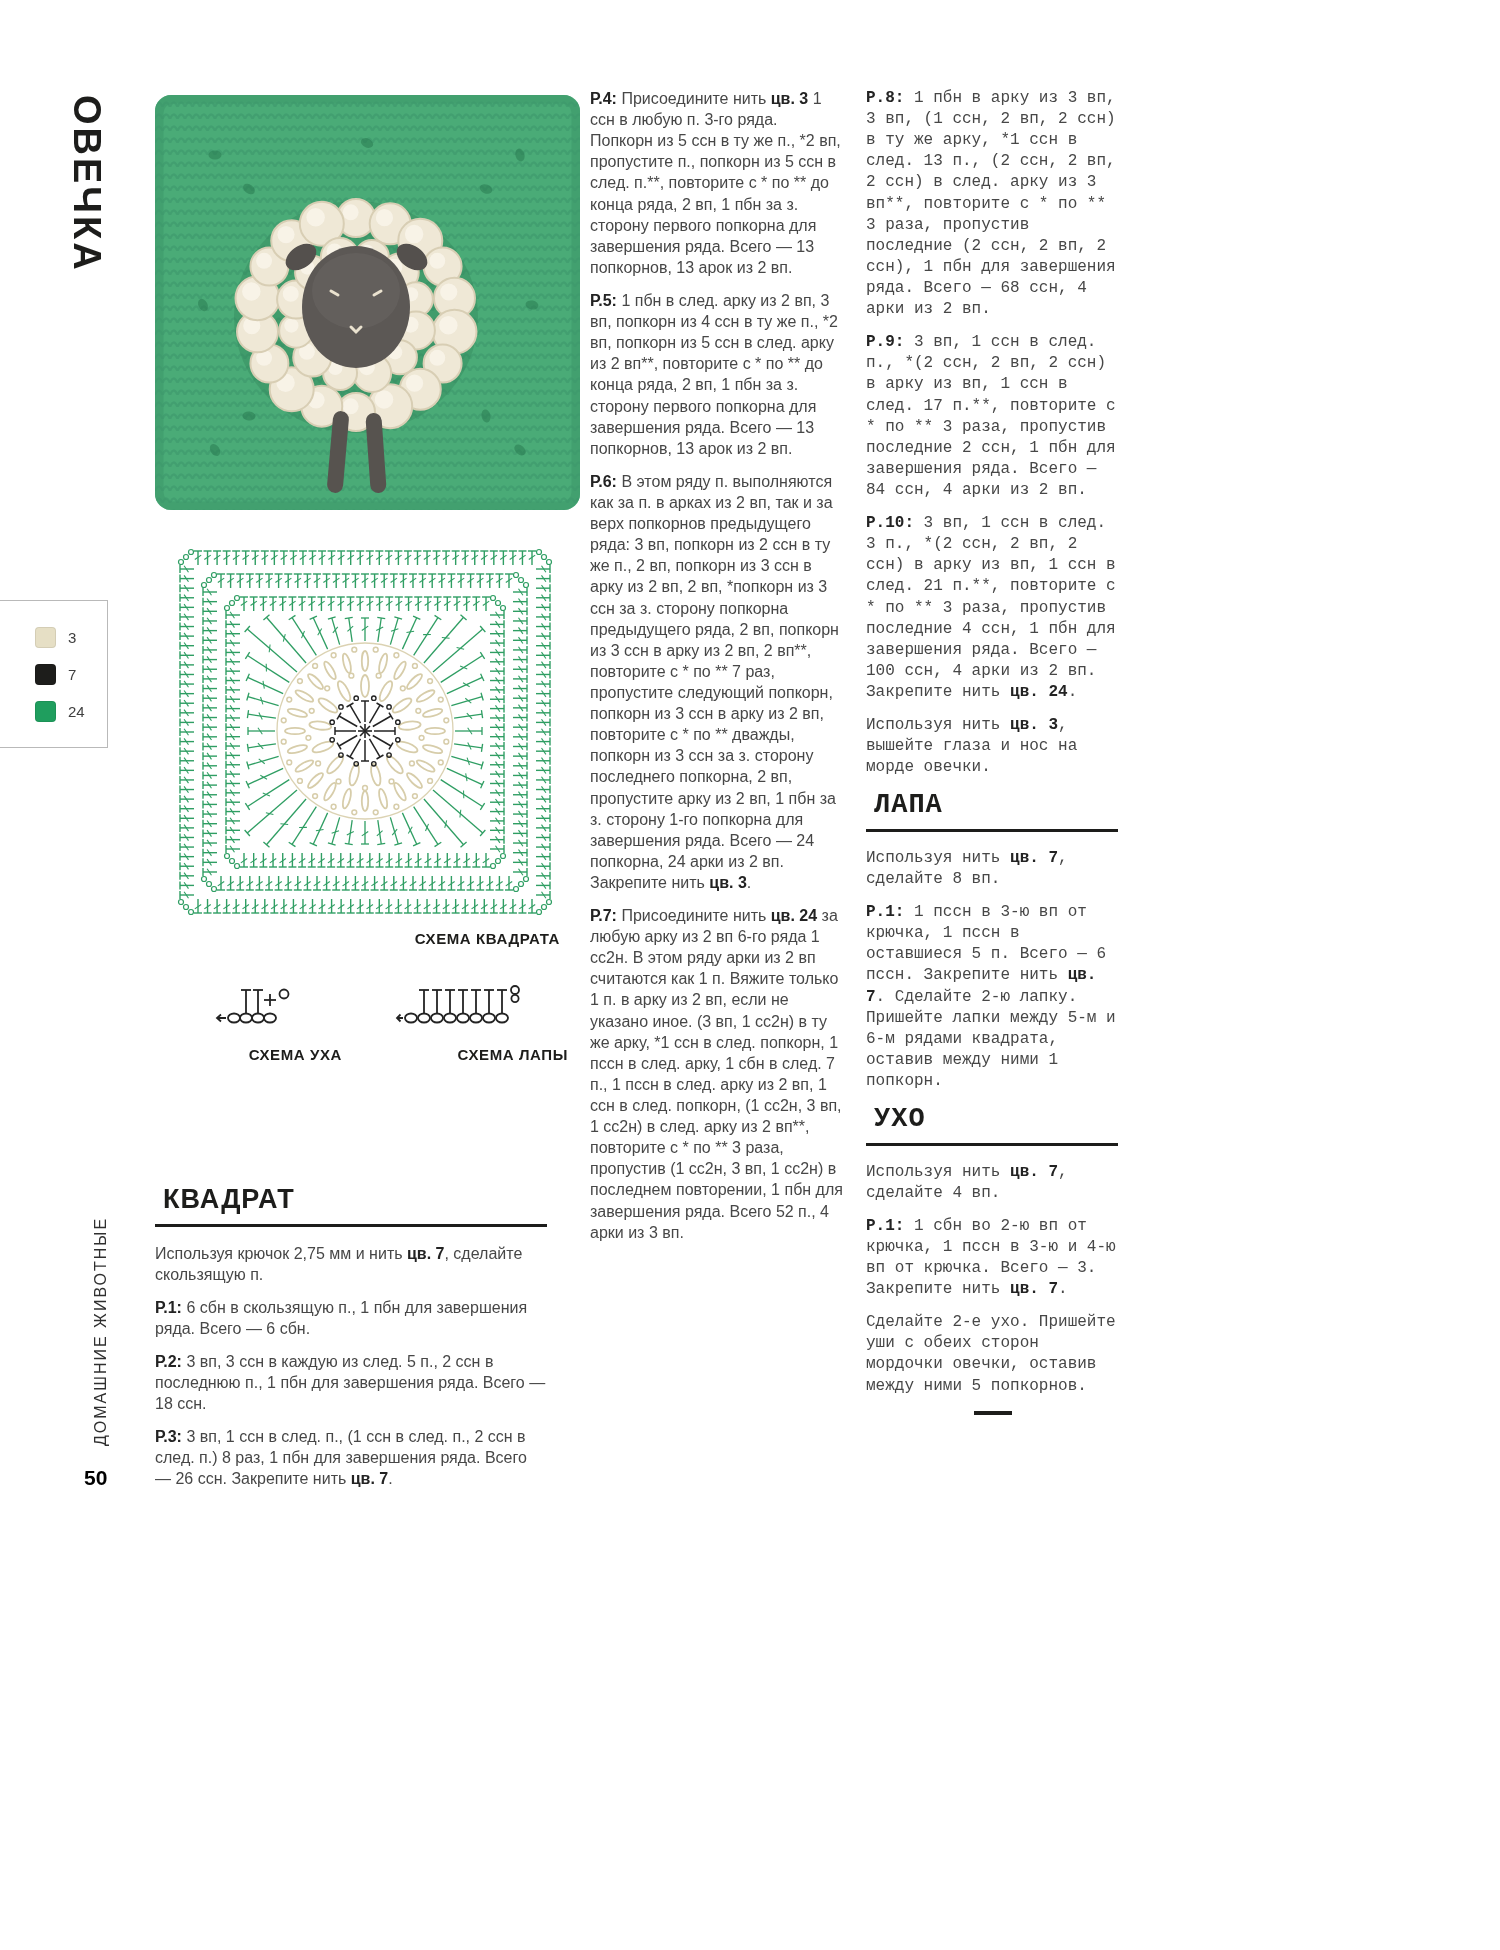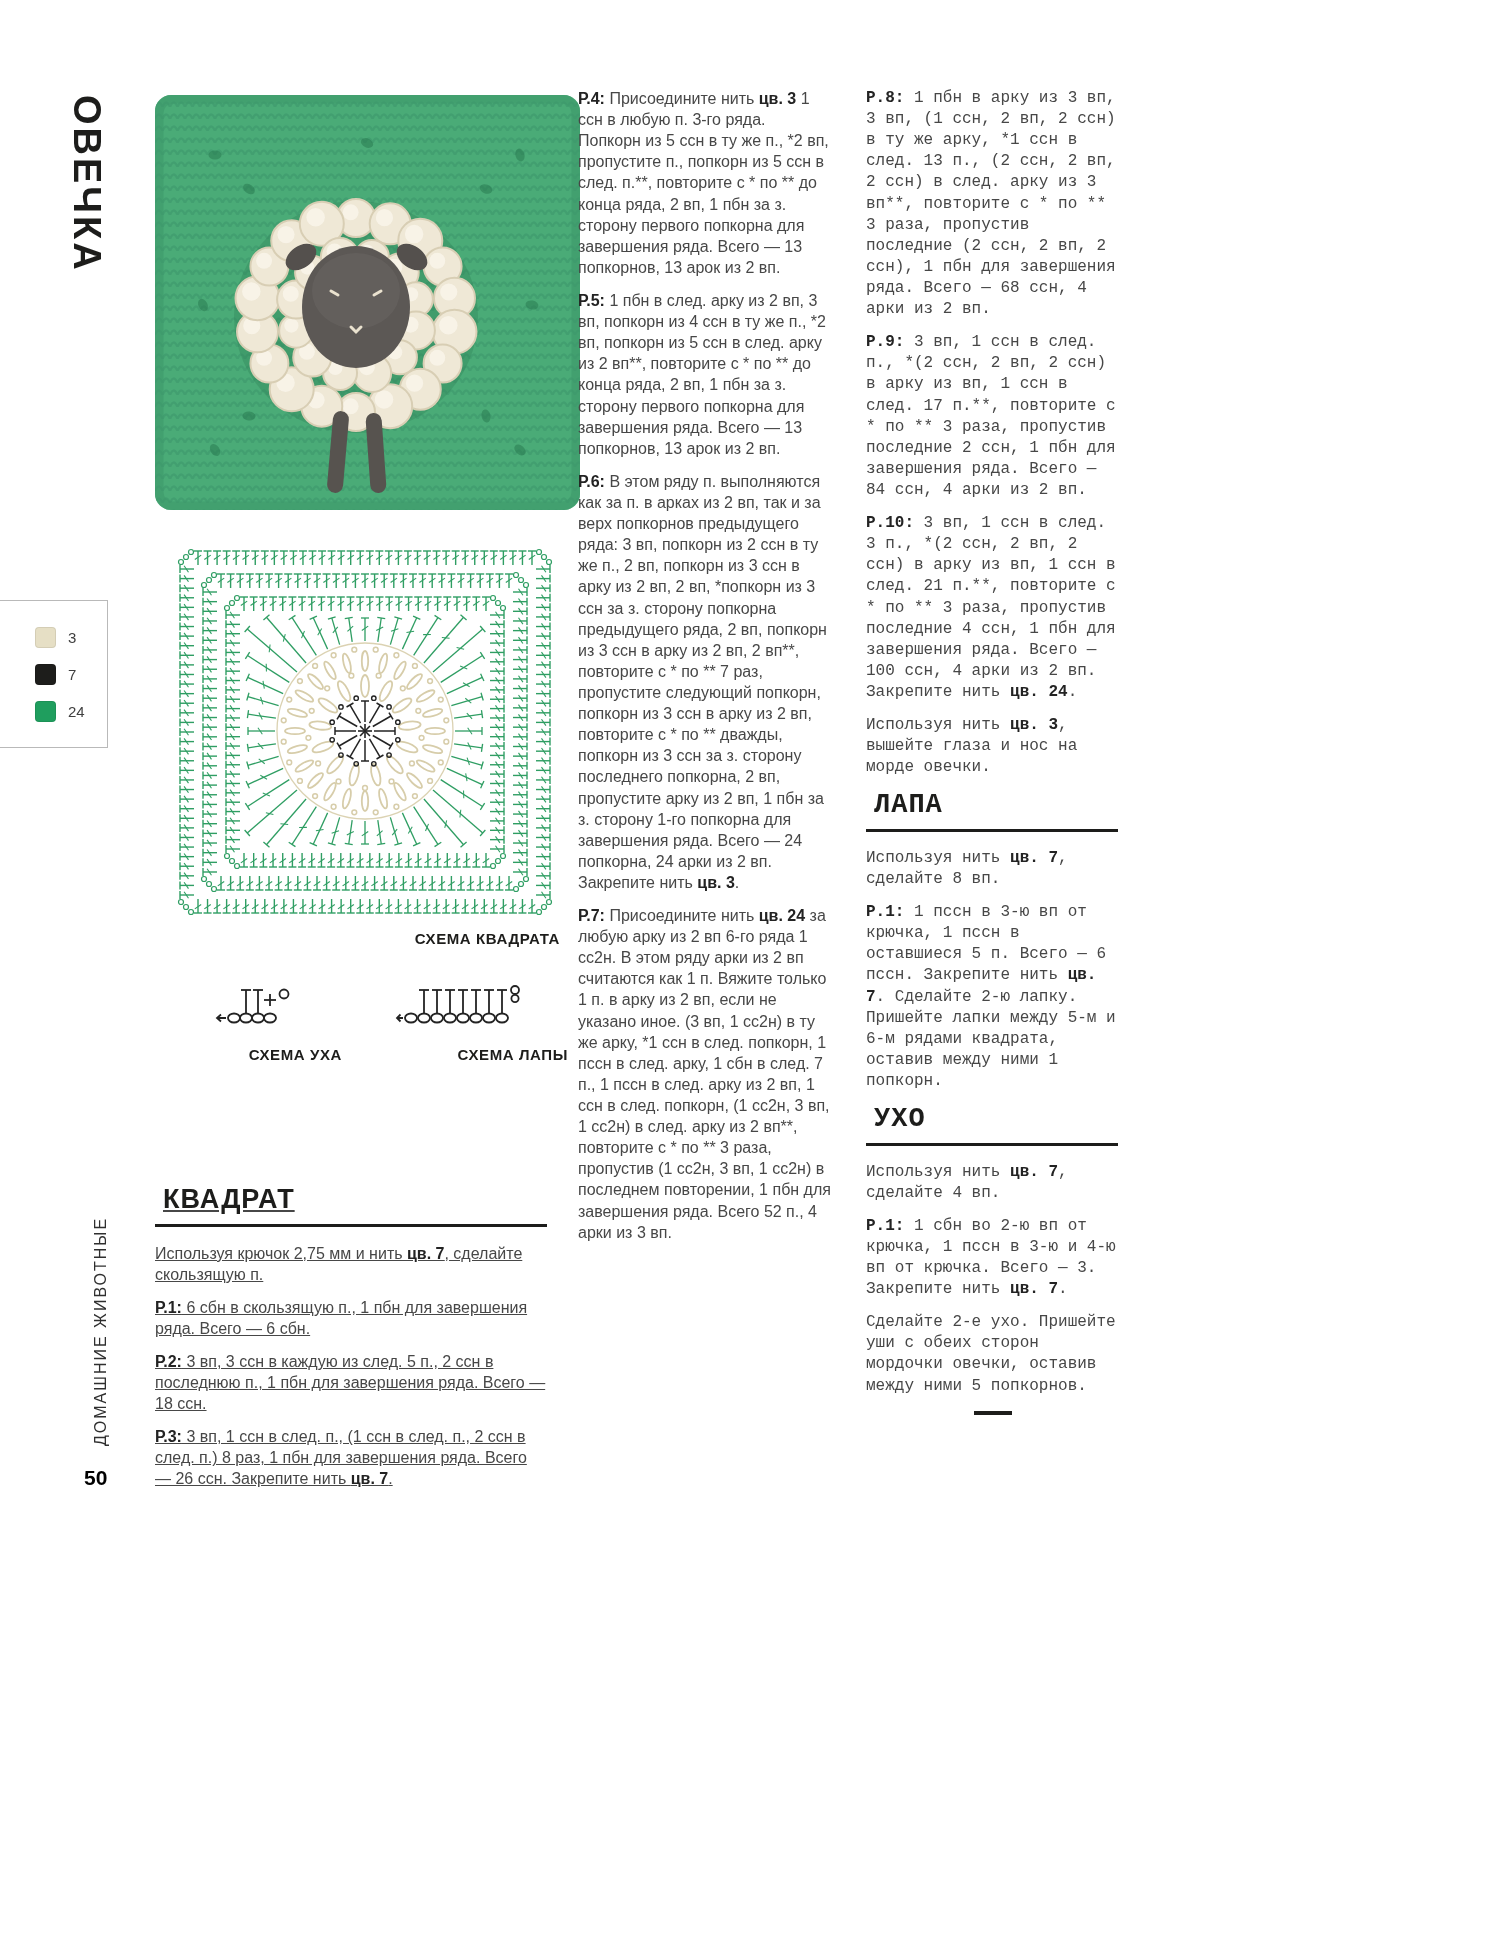--- a/index.html
+++ b/index.html
@@ -27,22 +27,22 @@
   .swatch { width: 21px; height: 21px; border-radius: 4px; display: inline-block; box-shadow: inset 0 0 0 1px rgba(0,0,0,.08); }
   .legend-label { font-size: 15px; color: #3f3f3f; }
   .chart { position: absolute; left: 170px; top: 543px; width: 390px; height: 380px; }
   .caption { position: absolute; font-size: 15px; font-weight: 700; letter-spacing: .6px; color: #1d1d1b; text-align: right; }
   .cap-square { left: 170px; top: 930px; width: 390px; }
   .ear-wrap { position: absolute; left: 212px; top: 976px; }
   .paw-wrap { position: absolute; left: 395px; top: 976px; }
   .cap-ear { left: 182px; top: 1046px; width: 160px; }
   .cap-paw { left: 398px; top: 1046px; width: 170px; }
   .col { position: absolute; }
-  .left-col { left: 155px; top: 1176px; width: 392px; text-decoration: underline; }
-  .mid-col { left: 578px; top: 88px; width: 254px; }
+  .left-col { left: 155px; top: 1176px; width: 392px; }
+  .mid-col { left: 590px; top: 88px; width: 254px; }
   .right-col { left: 866px; top: 88px; width: 252px; font-family: Liberation Mono, monospace; }
   .para { font-size: 16px; line-height: 1.32; margin-bottom: 12px; color: #474747; }
   .para .b { font-weight: 700; color: #232323; }
   h2.sec { font-size: 27px; font-weight: 700; letter-spacing: 1px; color: #1d1d1b; margin: 8px; }
   .rule { height: 2.5px; background: #1d1d1b; margin: 9px 0 16px; }
   .mt { margin-top: 10px; }
   .end-dash { width: 38px; height: 4px; background: #1d1d1b; margin: 14px 0 0 108px; }
 </style>
 </head>
 <body>

